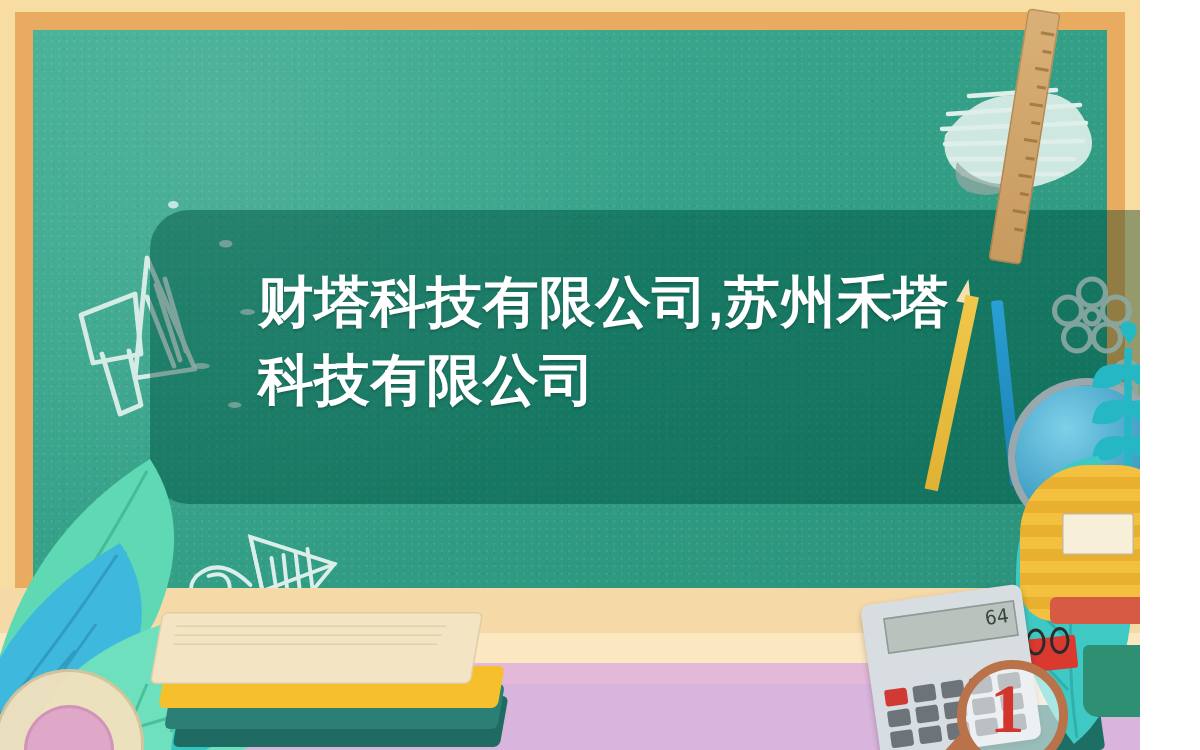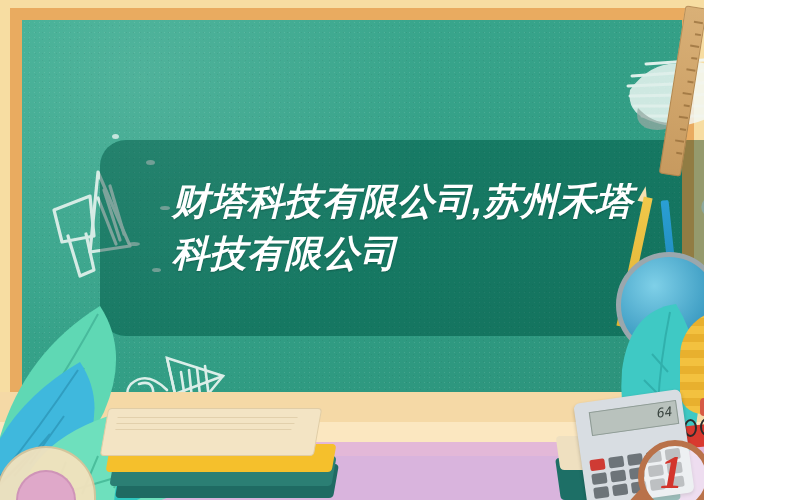--- a/index.html
+++ b/index.html
@@ -1,20 +1,19 @@
 <!DOCTYPE html>
 <html><head>
 <meta charset="utf-8">
 <style>
   html,body{margin:0;padding:0;background:#fff;}
   #stage{
-    position:relative;width:704px;height:500px;overflow:hidden;
+    position:relative;width:760px;height:500px;overflow:hidden;
     font-family:"Liberation Sans","DejaVu Sans",sans-serif;
     background:#f8dfa6;
-    font-style:italic;
   }
   
   .frame-outer{position:absolute;inset:0;background:#f7dda2;}
   .frame-inner{position:absolute;left:10px;top:8px;right:10px;bottom:0;background:#e9ab60;}
   .board{
     position:absolute;left:22px;top:20px;right:22px;bottom:0;
     background:
       radial-gradient(circle at 18% 12%, rgba(255,255,255,.10), rgba(255,255,255,0) 42%),
       linear-gradient(150deg,#3fae93 0%,#36a289 38%,#2f9a81 62%,#2a8e78 100%);
   }

